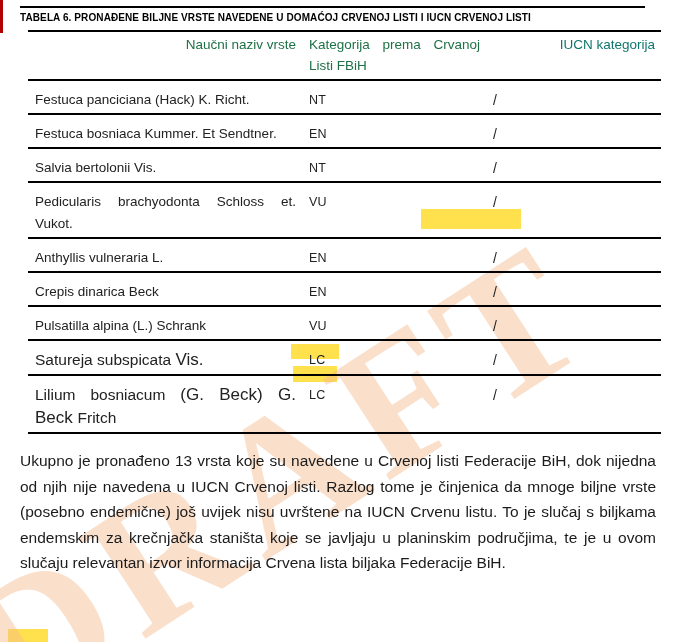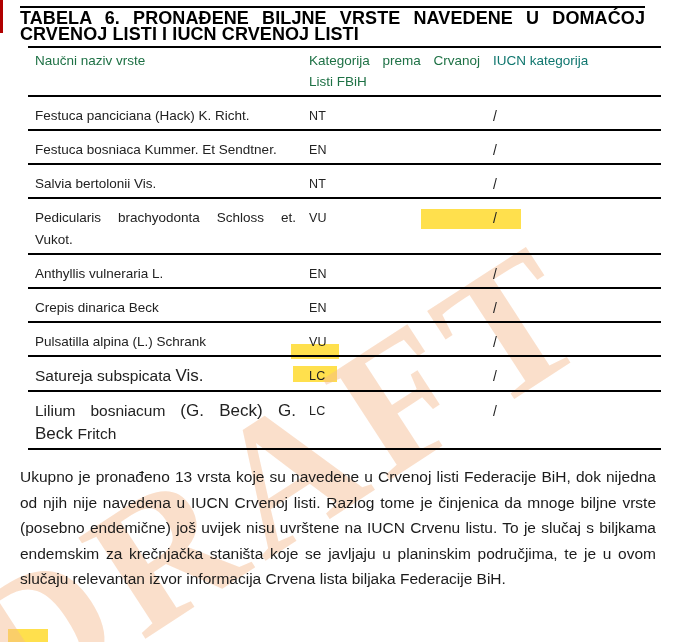--- a/index.html
+++ b/index.html
@@ -33,21 +33,21 @@
     width: 3px; height: 33px;
     z-index: 3;
   }
   .content { position: relative; z-index: 2; }
 
   
   .title {
     margin: 6px 37px 0 20px;
     border-top: 2px solid #000;
     padding: 2px 0 4px 0;
-    font-size: 18px;
+    font-size: 10px;
     line-height: 16px;
     font-weight: bold;
     color: #000;
     text-align: justify;
     letter-spacing: 0.1px;
   }
 
   
   table.species {
     margin-left: 28px;
@@ -55,21 +55,21 @@
     border-collapse: collapse;
     table-layout: fixed;
   }
   table.species col.w1 { width: 274px; }
   table.species col.w2 { width: 184px; }
   table.species col.w3 { width: 175px; }
   table.species thead tr { border-top: 2px solid #000; border-bottom: 2px solid #000; }
   table.species tbody tr { border-bottom: 2px solid #000; }
   table.species th {
     font-weight: normal;
-    text-align: left;
+    text-align: right;
     vertical-align: top;
     font-size: 13.5px;
     line-height: 21px;
     padding: 2px 6px 3px 7px;
   }
   table.species th.c2 { text-align: justify; }
   table.species td {
     vertical-align: top;
     font-size: 13.5px;
     line-height: 22px;

